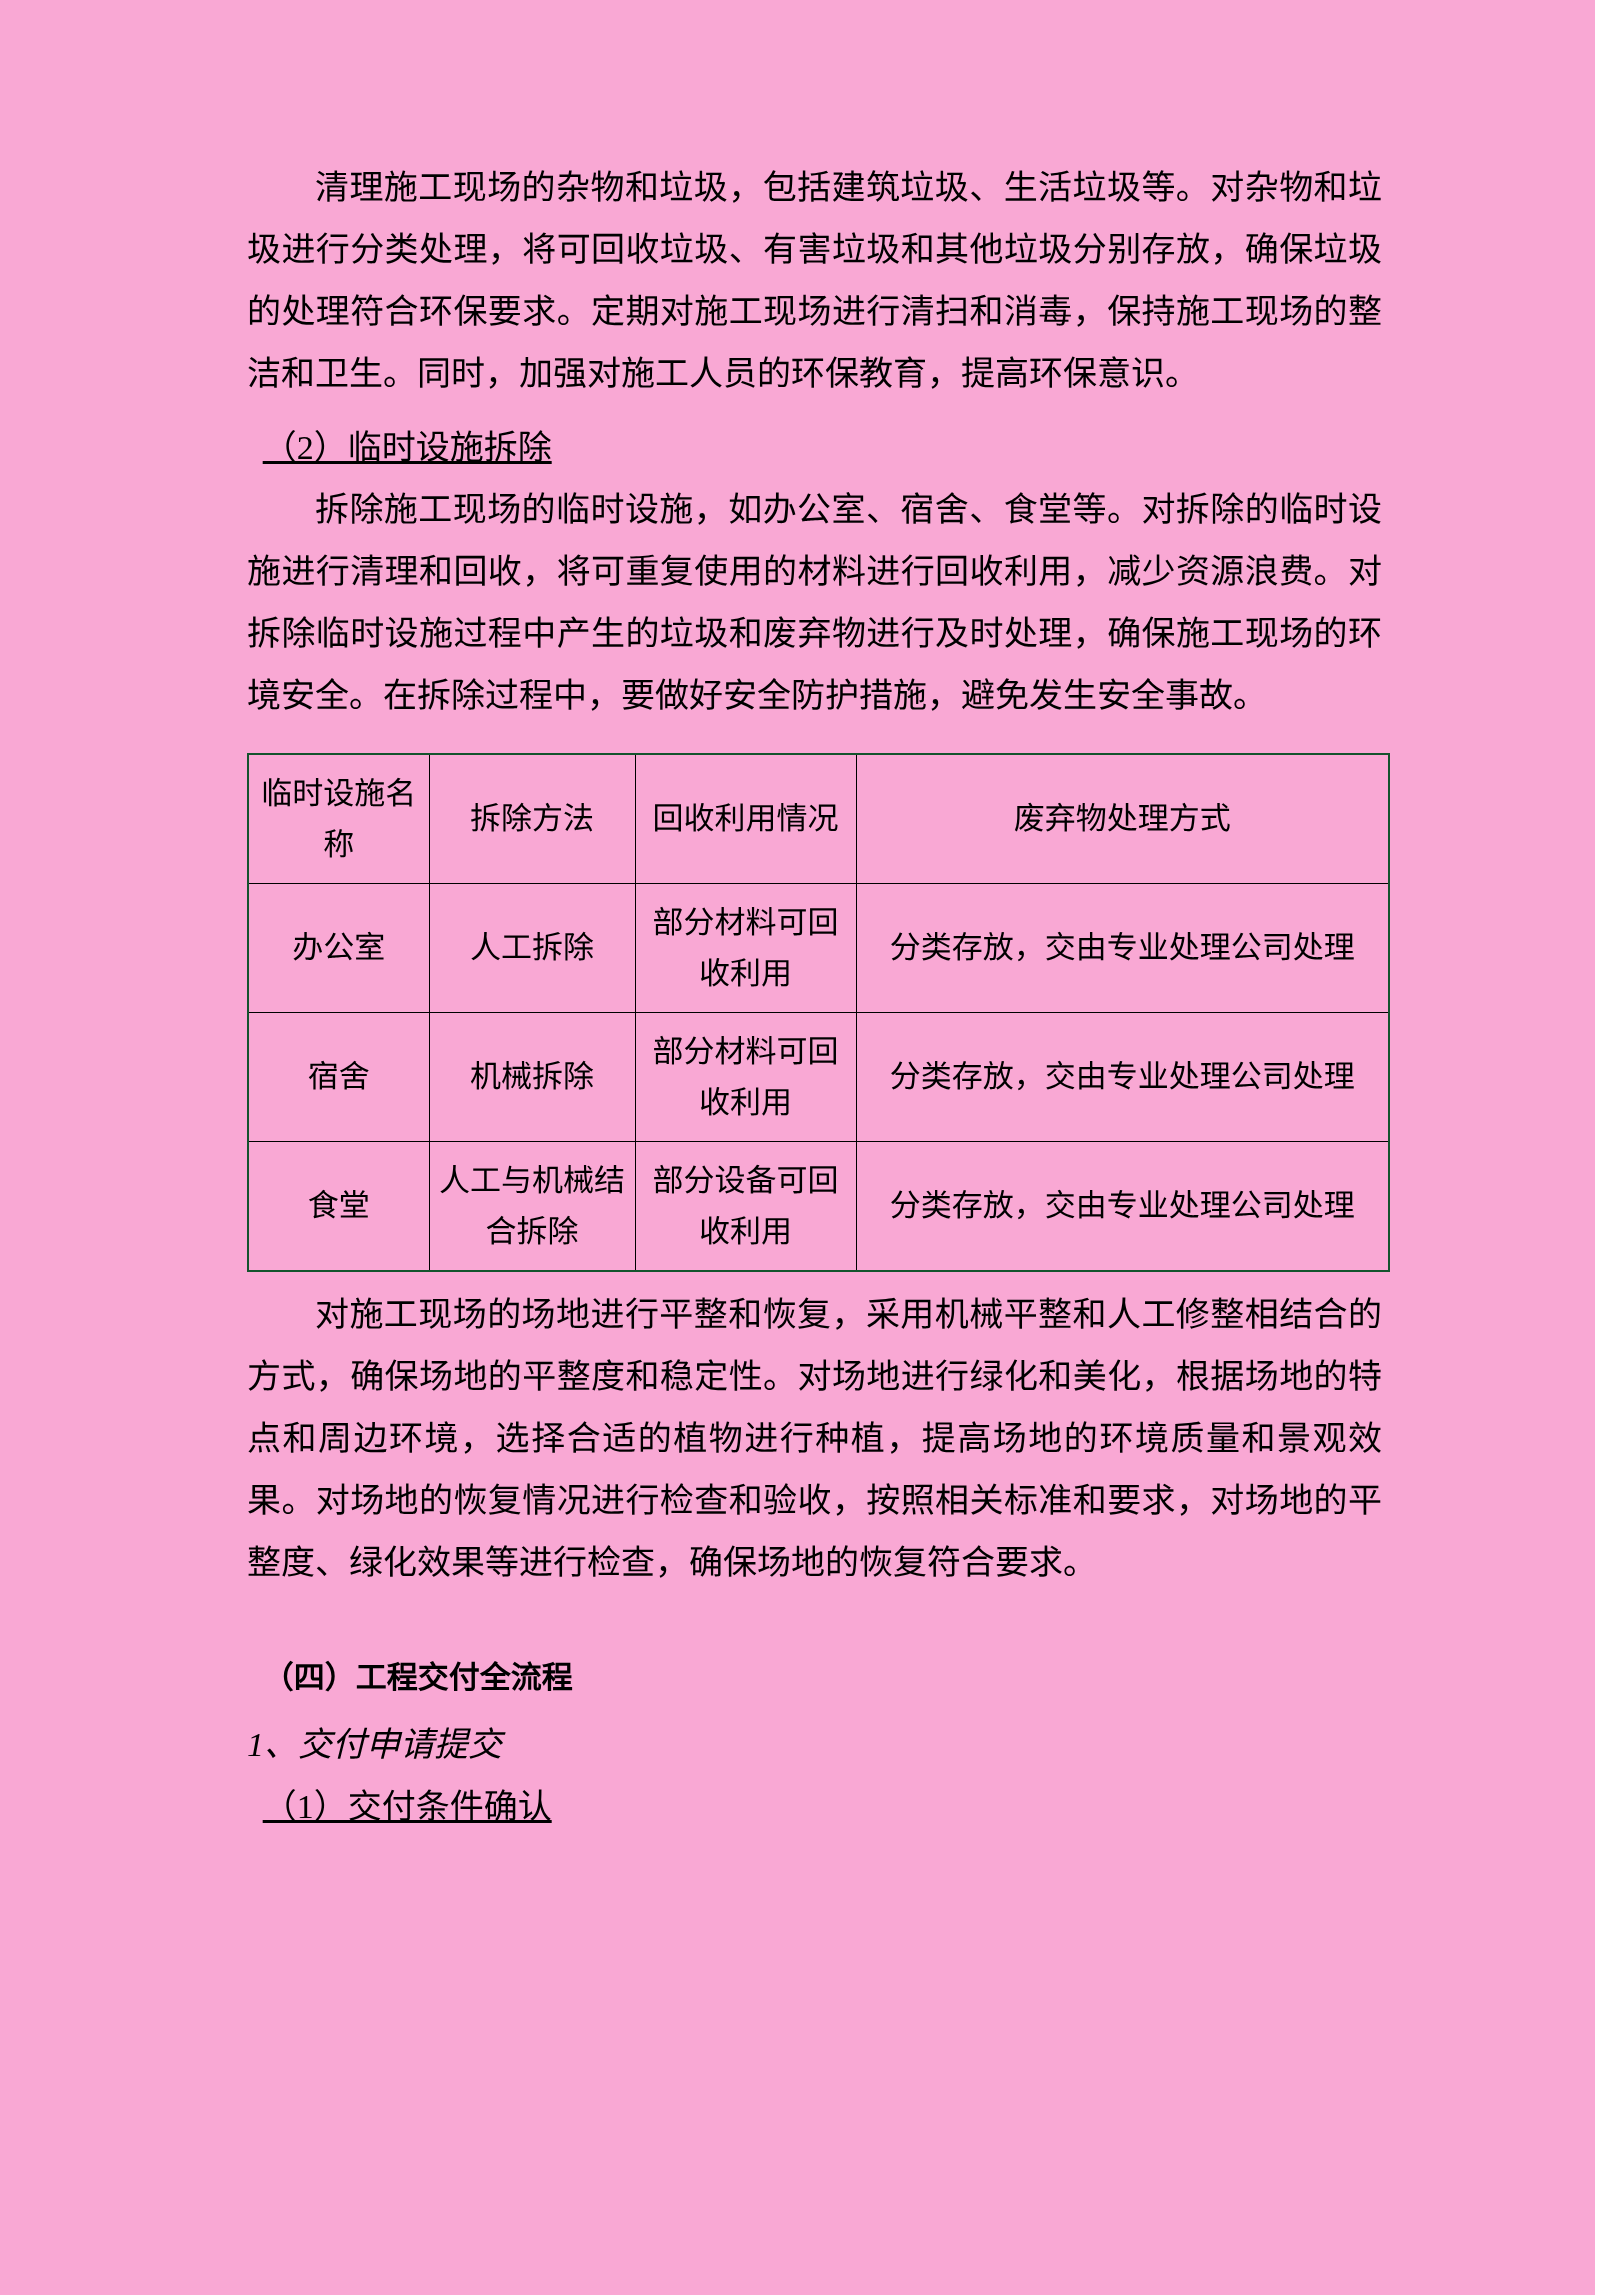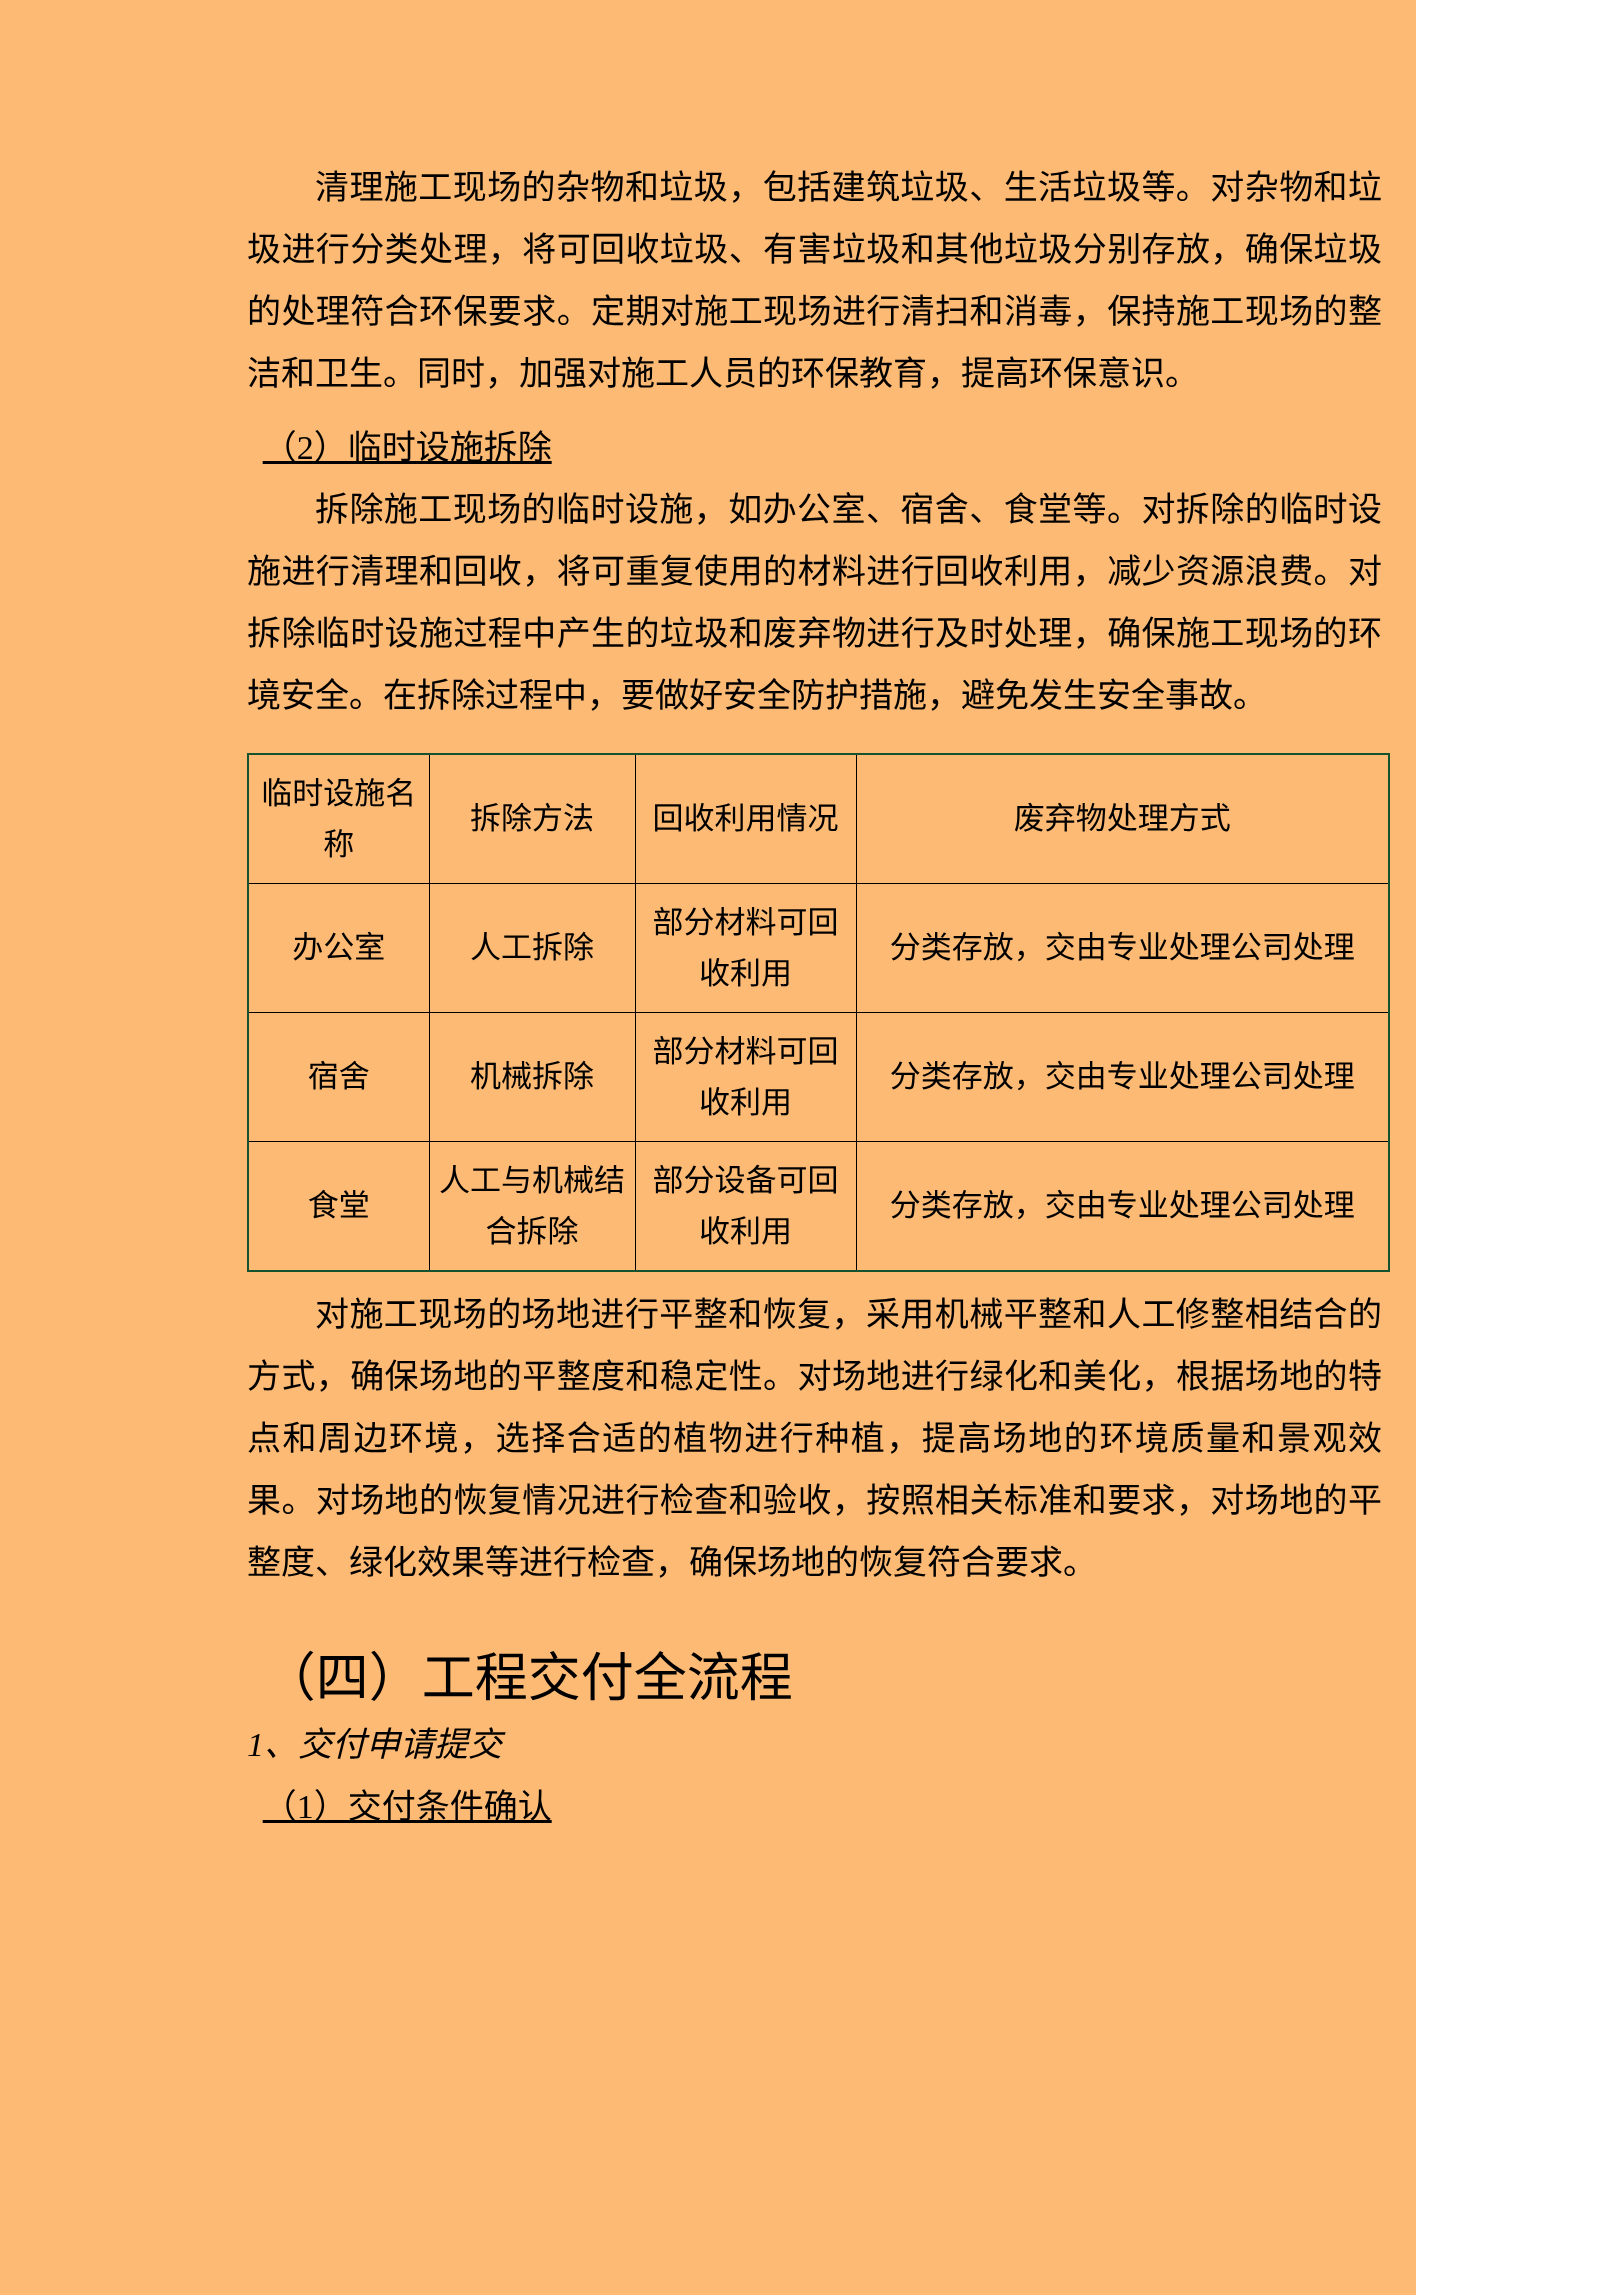--- a/index.html
+++ b/index.html
@@ -3,23 +3,23 @@
 <meta charset="utf-8">
 <title>工程交付文档</title>
 <style>
   html, body {
     margin: 0;
     padding: 0;
     background: #ffffff;
   }
   .page {
     position: relative;
-    width: 1416px;
+    width: 1595px;
     height: 2295px;
-    background: #fdba74;
+    background: #f9a8d4;
     box-sizing: border-box;
     padding: 0;
     overflow: hidden;
     font-family: "Liberation Serif", "DejaVu Serif", serif;
     color: #000000;
   }
   .content {
     position: absolute;
     left: 247px;
     top: 157px;
@@ -48,25 +48,25 @@
     margin: 0;
     font-size: 34px;
     line-height: 62px;
     text-indent: 0;
     padding-left: 0px;
     text-align: left;
     font-style: italic;
   }
   p.heading-major {
     margin: 0;
-    font-size: 53px;
+    font-size: 31px;
     line-height: 72px;
     text-indent: 0;
     padding-left: 15.7px;
-    font-weight: normal;
+    font-weight: bold;
     text-align: left;
   }
   .spacer-sm { height: 11.8px; }
   .spacer-md { height: 26px; }
   .spacer-lg { height: 48px; }
 
   table.tmp-table {
     border-collapse: collapse;
     width: 1140px;
     margin: 0;

